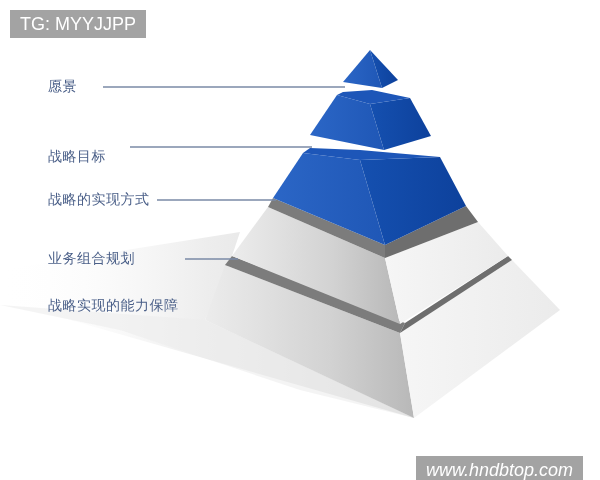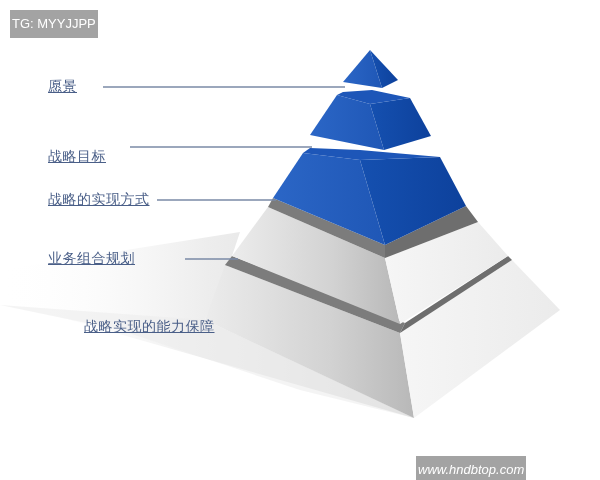--- a/index.html
+++ b/index.html
@@ -1,21 +1,21 @@
 <!DOCTYPE html>
 <html><head>
 <meta charset="utf-8">
 <style>
   html, body { margin: 0; padding: 0; background: #ffffff; }
   body { width: 600px; height: 480px; position: relative; overflow: hidden;
          font-family: "DejaVu Sans", "Liberation Sans", sans-serif; }
   #diagram { position: absolute; left: 0; top: 0; width: 600px; height: 480px; }
-  .label { position: absolute; font-size: 14px; color: #4a5f88; white-space: nowrap; letter-spacing: 0.5px; text-decoration: underline; }
+  .label { position: absolute; font-size: 14px; color: #4a5f88; white-space: nowrap; letter-spacing: 0.5px; }
   .watermark { position: absolute; background: #a3a3a3; color: #ffffff;
-               font-family: "Liberation Sans", sans-serif; font-size: 13px; line-height: 24px; padding: 2px 2px; }
+               font-family: "Liberation Sans", sans-serif; font-size: 18px; line-height: 24px; padding: 2px 10px; }
 </style>
 </head>
 <body>
 
 <svg id="diagram" viewBox="0 0 600 480" xmlns="http://www.w3.org/2000/svg">
   <defs>
     <linearGradient id="shadowGrad" x1="0" y1="0" x2="1" y2="0">
       <stop offset="0" stop-color="#ffffff" stop-opacity="0"></stop>
       <stop offset="0.5" stop-color="#e6e6e6" stop-opacity="0.8"></stop>
       <stop offset="1" stop-color="#d0d0d0" stop-opacity="1"></stop>
@@ -76,16 +76,16 @@
   <line x1="103" y1="87" x2="345" y2="87" stroke="#7a8aa6" stroke-width="1.3"></line>
   <line x1="130" y1="147" x2="312" y2="147" stroke="#7a8aa6" stroke-width="1.3"></line>
   <line x1="157" y1="200" x2="276" y2="200" stroke="#7a8aa6" stroke-width="1.3"></line>
   <line x1="185" y1="259" x2="238" y2="259" stroke="#7a8aa6" stroke-width="1.3"></line>
 </svg>
 
 <div class="label" style="left:48px; top:78px;">愿景</div>
 <div class="label" style="left:48px; top:148px;">战略目标</div>
 <div class="label" style="left:48px; top:191px;">战略的实现方式</div>
 <div class="label" style="left:48px; top:250px;">业务组合规划</div>
-<div class="label" style="left:48px; top:318px;margin-left:36px;">战略实现的能力保障</div>
+<div class="label" style="left:48px; top:297px;">战略实现的能力保障</div>
 
 <div class="watermark" style="left:10px; top:10px;">TG: MYYJJPP</div>
 <div class="watermark" style="left:416px; top:456px;font-style:italic;">www.hndbtop.com</div>
 
 </body></html>

